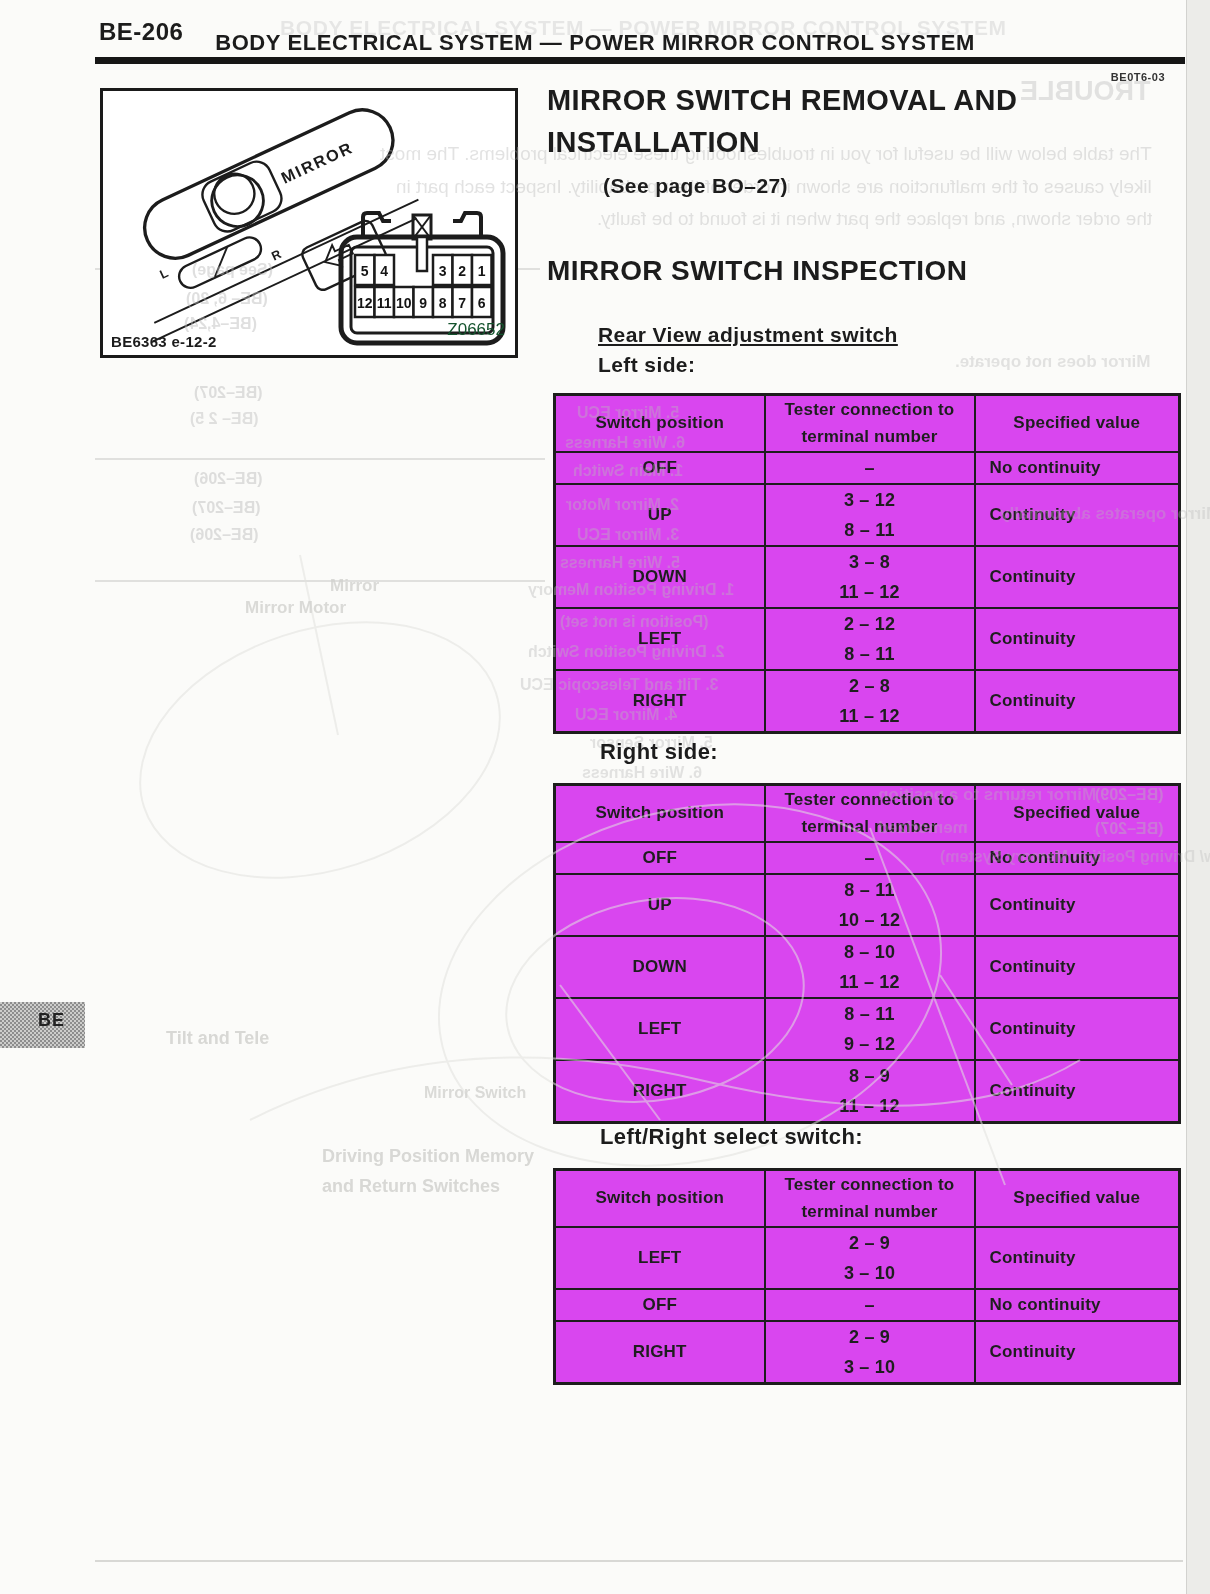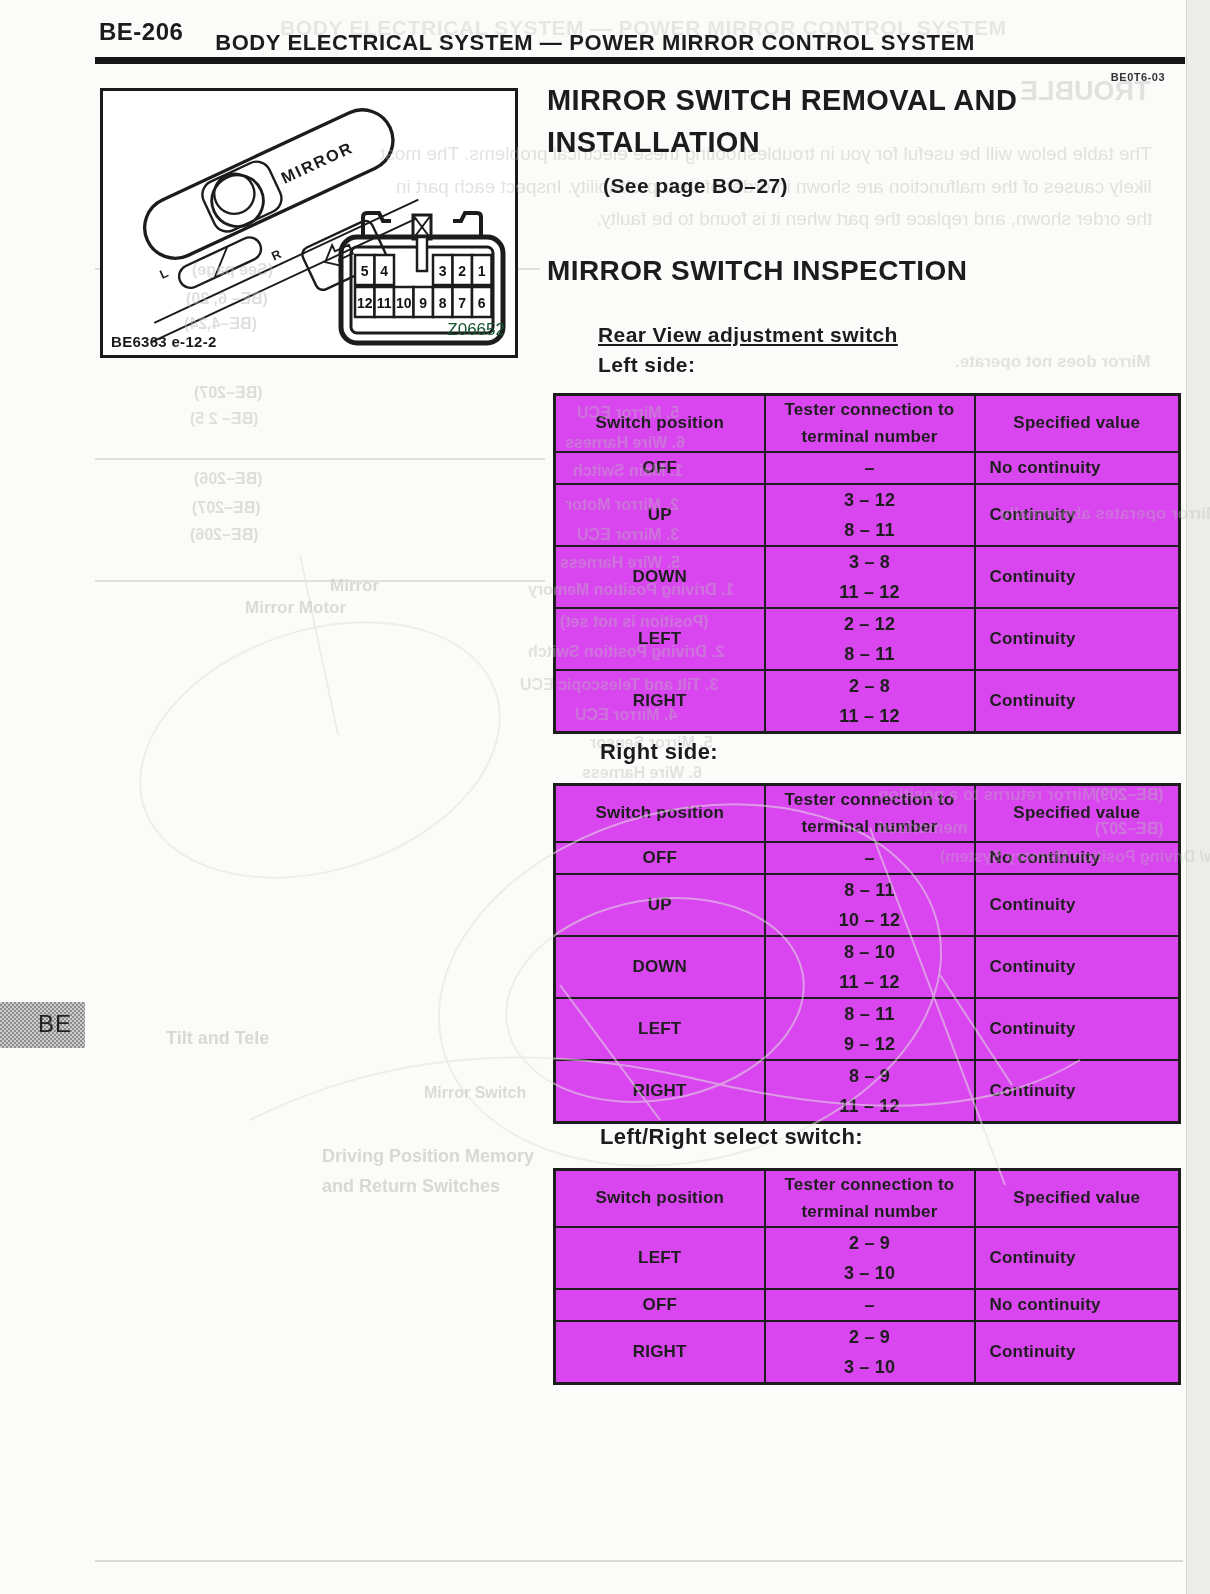--- a/index.html
+++ b/index.html
@@ -35,21 +35,21 @@
   tr.r-head{height:57px;} tr.r-tall{height:59px;} tr.r-short{height:16px;margin-left:36px;}
   td.c-pos{text-align:center;font-size:17px;}
   td.c-conn{text-align:center;}
   td.c-conn div{font-size:18px;line-height:30px;}
   td.c-val{text-align:left;padding-left:14px;font-size:17px;}
   td.c-head{text-align:center;font-size:17px;}
   td.c-head div{line-height:27px;}
   
   .side-tab{left:0;top:1002px;width:85px;height:46px;z-index:4;
             background:repeating-conic-gradient(#8d8d8d 0% 25%, #cdcdcb 0% 50%) 0 0/4px 4px;}
-  .side-tab span{position:absolute;left:38px;top:8px;font-size:24px;font-weight:normal;color:#222;letter-spacing:1px;}
+  .side-tab span{position:absolute;left:38px;top:8px;font-size:18px;font-weight:bold;color:#222;letter-spacing:1px;}
   
   .edge-strip{left:1186px;top:0;width:24px;height:1594px;background:#ecece9;border-left:1px solid #d2d2cf;}
   .faint-line{position:absolute;height:2px;background:#e0e0de;}
   .ghost{position:absolute;white-space:nowrap;color:#b9b9b9;font-weight:bold;pointer-events:none;z-index:3;}
   .mir{transform:scaleX(-1);}
   .ghost.f{color:#d2d2cf;}
   .curves{position:absolute;left:0;top:0;z-index:1;pointer-events:none;}
 </style>
 </head>
 <body>

